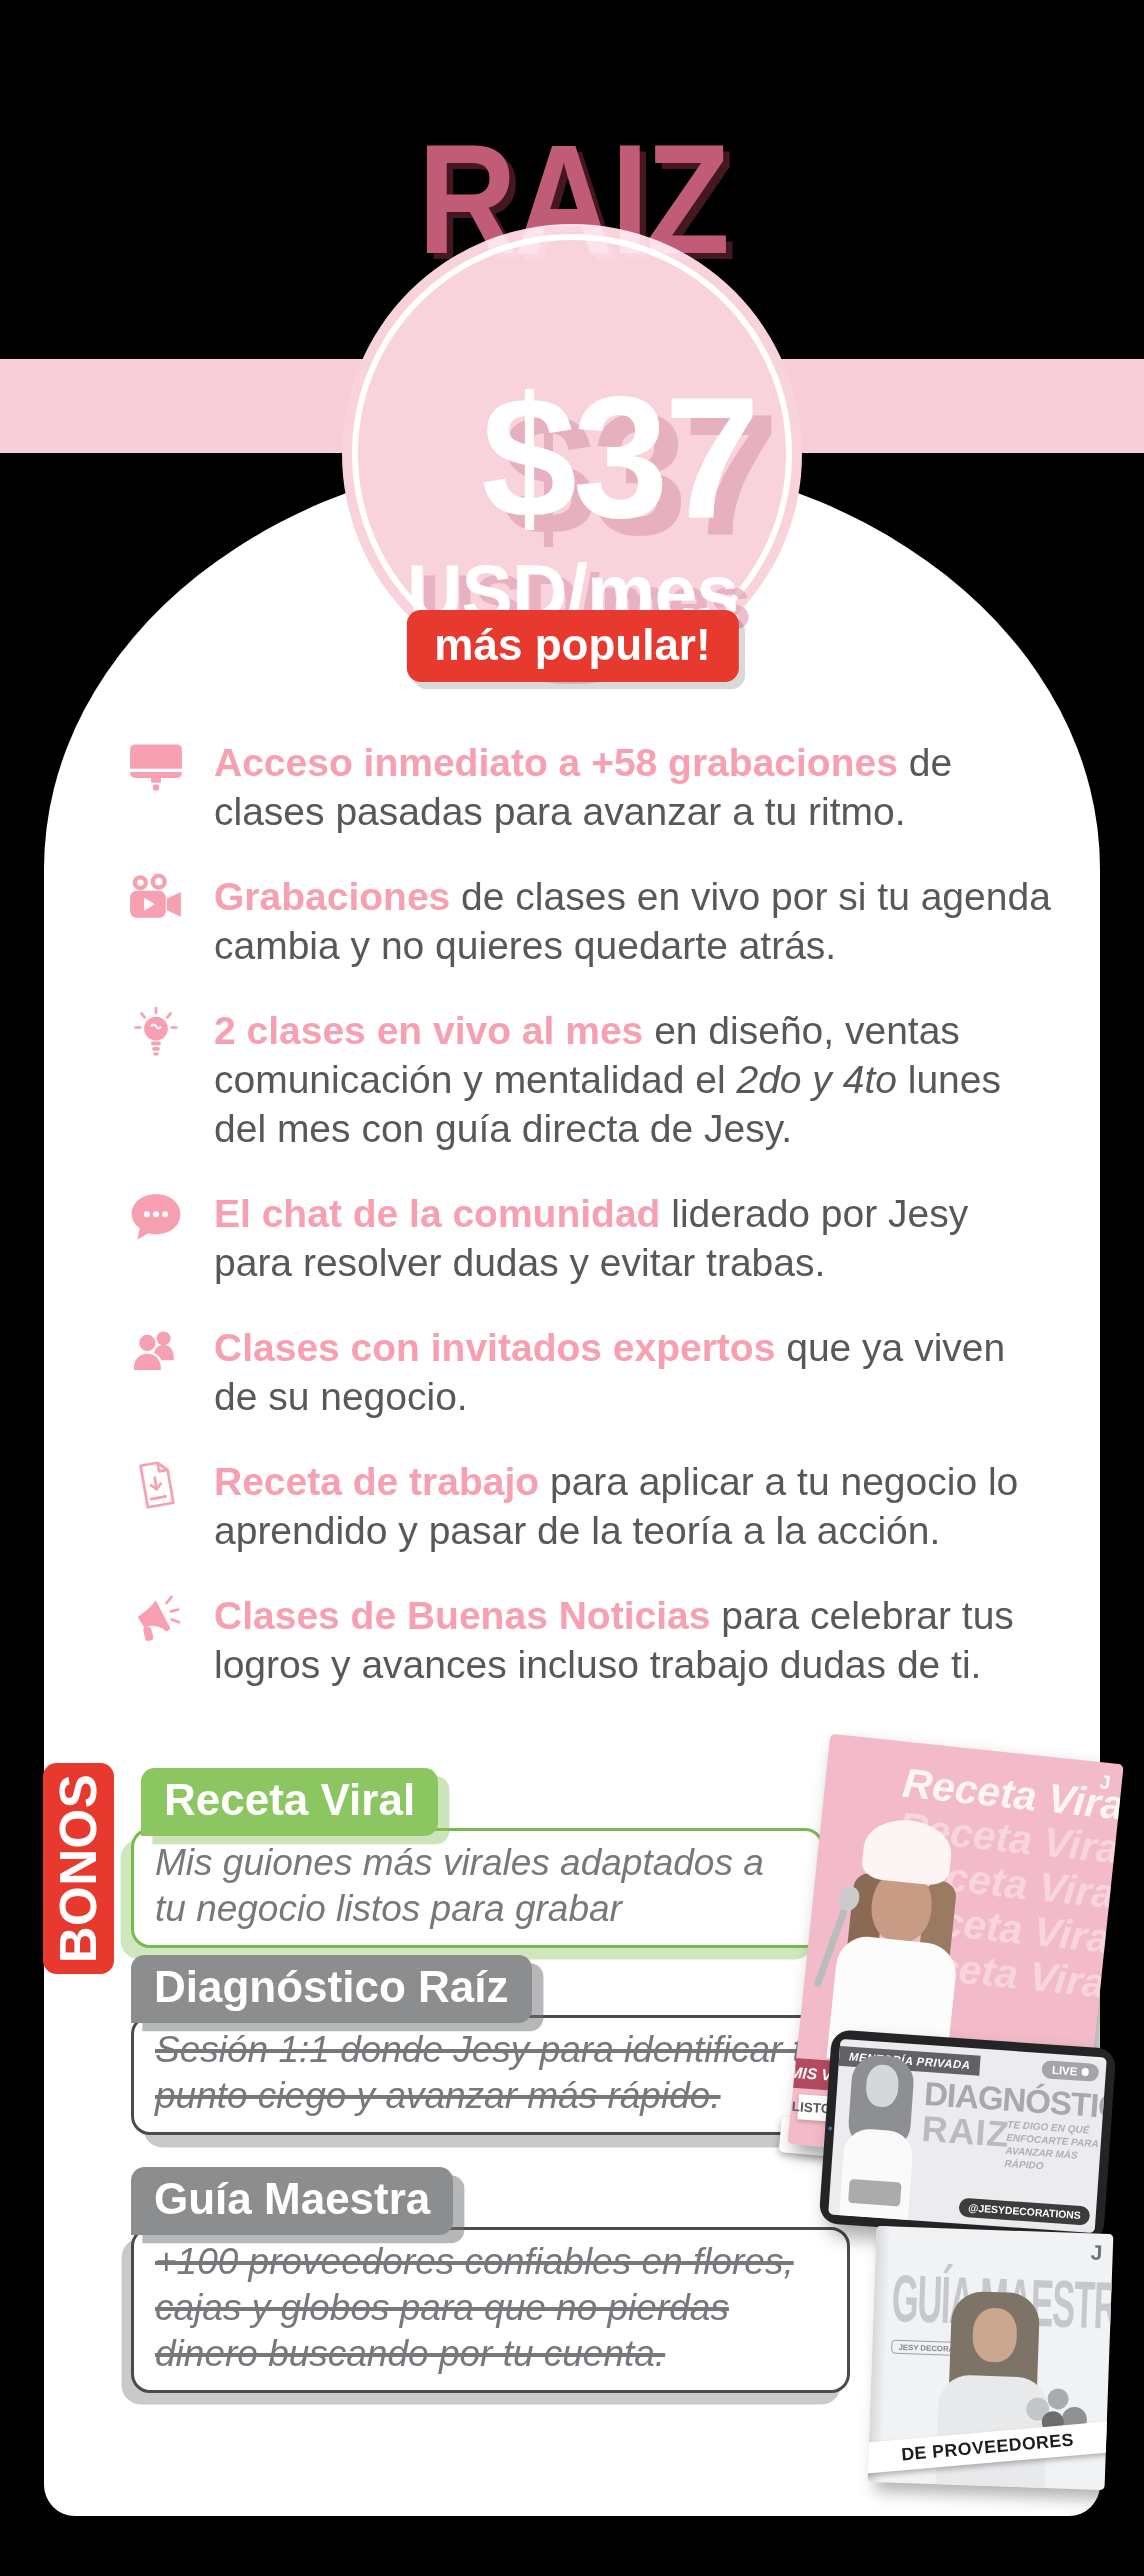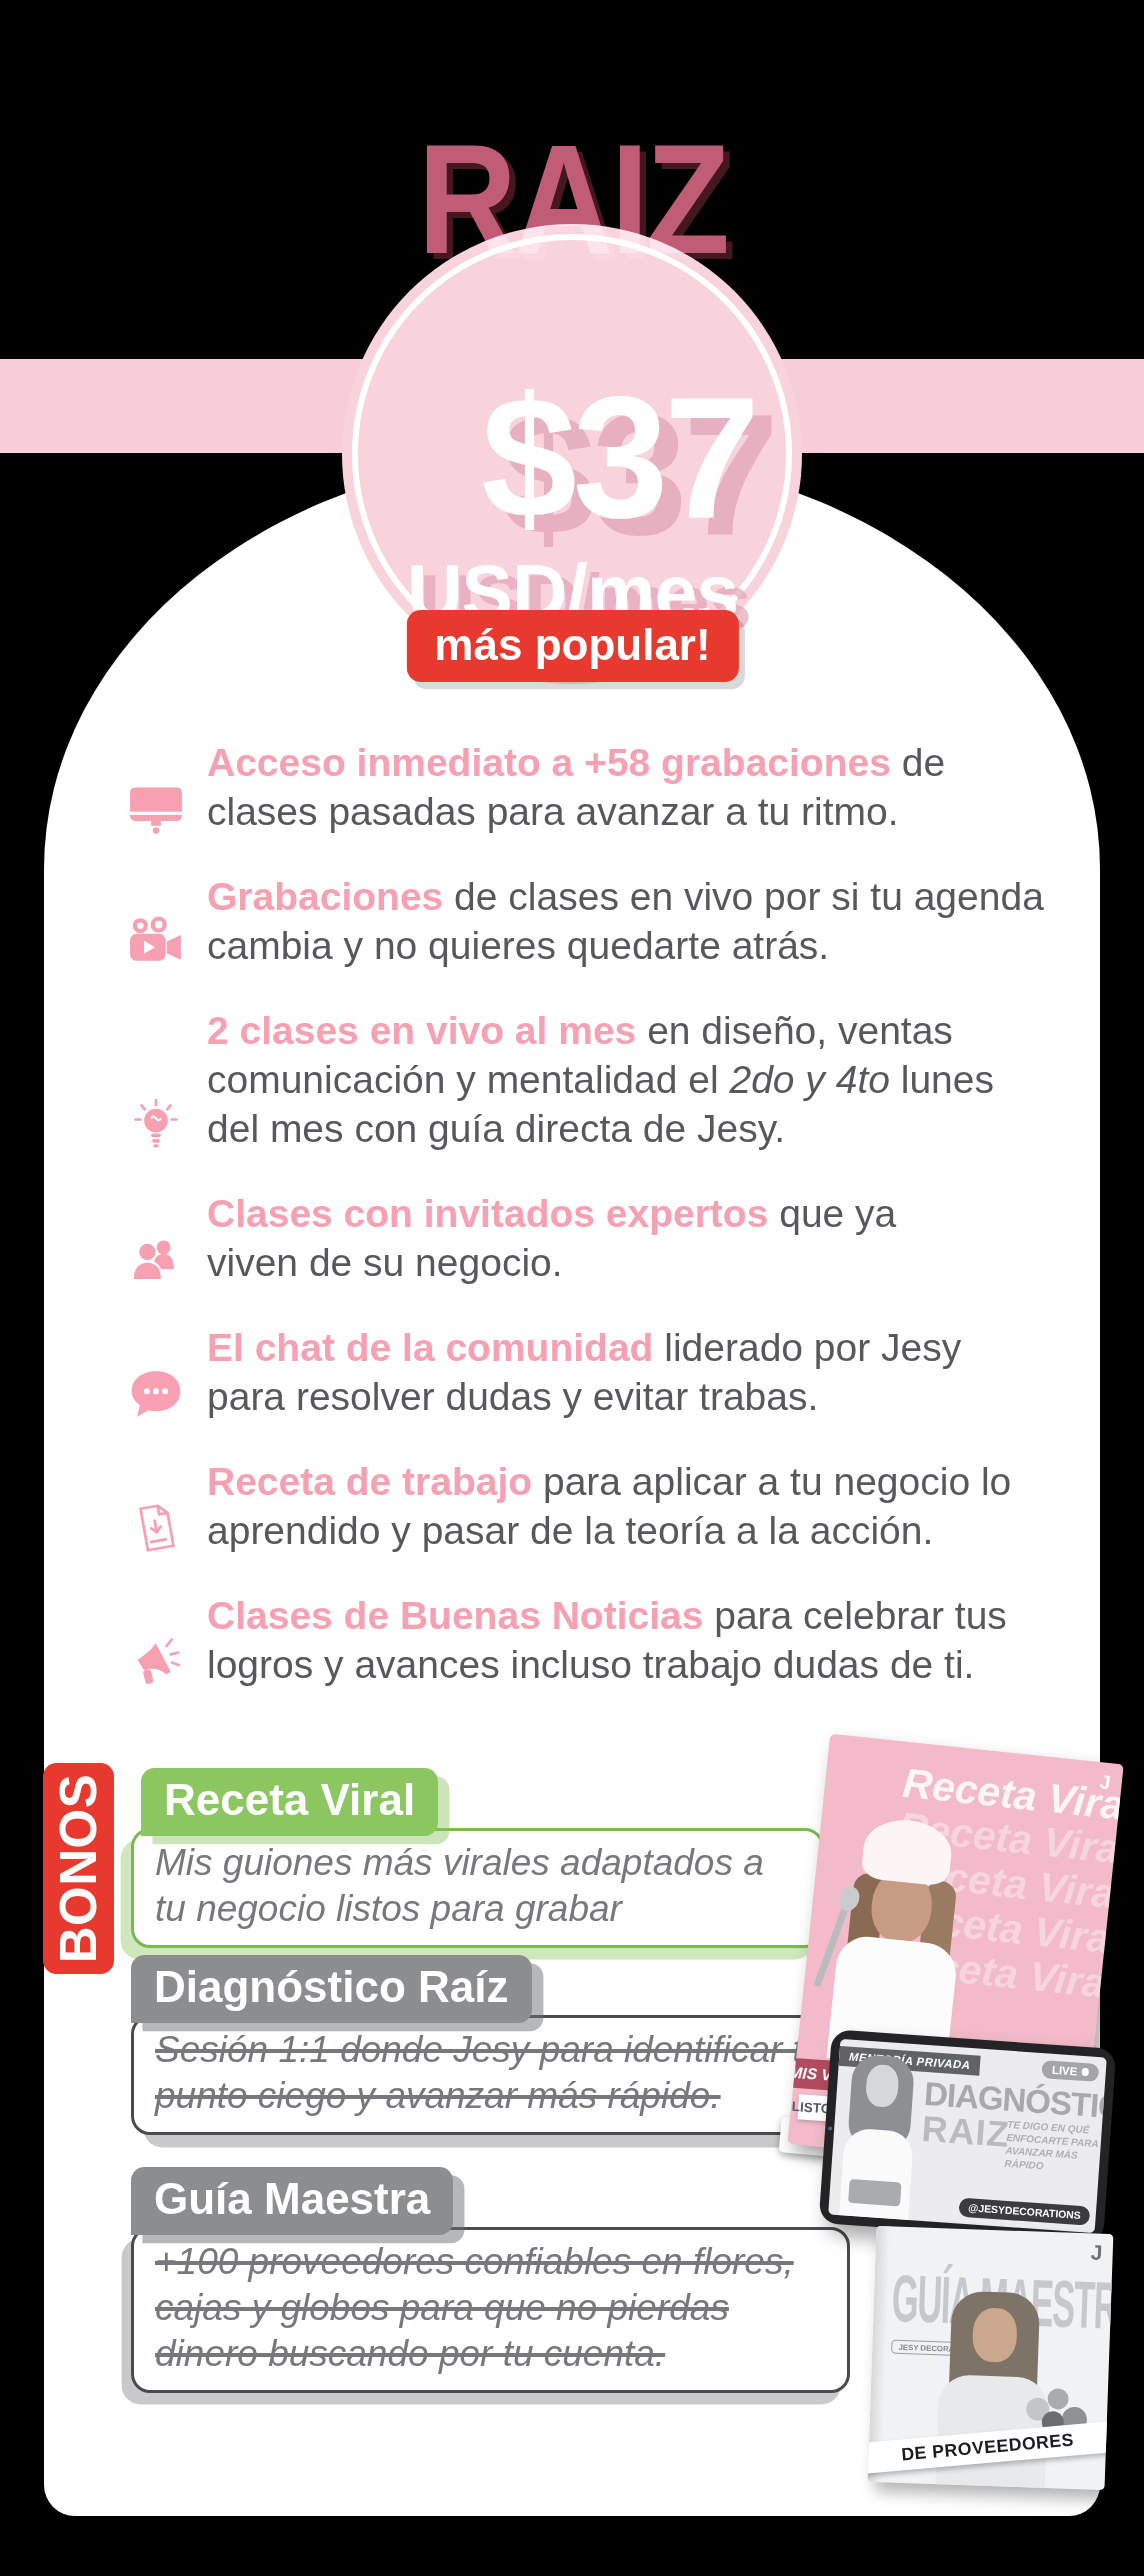--- a/index.html
+++ b/index.html
@@ -23,21 +23,21 @@
   .period{position:absolute;top:553px;left:0;width:100%;text-align:center;margin:0;
           font-size:77px;line-height:78px;font-weight:bold;color:#fff;letter-spacing:-1px;
           text-shadow:12.5px 10.4px 0 rgba(226,164,182,.7);z-index:7;}
   .badge{position:absolute;top:610px;left:50%;transform:translateX(-50%);
          background:#e8392e;color:#fff;font-size:44px;font-weight:bold;line-height:1;
          padding:12.5px 28px 15.6px;border-radius:14px;white-space:nowrap;
          box-shadow:6.2px 7.3px 0 rgba(0,0,0,.15);z-index:7;}
 
   
   .features{position:absolute;left:129px;top:738px;width:942px;z-index:8;}
-  .feat{display:flex;gap:24px;margin-bottom:36px;align-items:flex-end;}
+  .feat{display:flex;gap:31px;margin-bottom:36px;}
   .ficon{flex:0 0 54px;width:54px;height:54px;margin-top:1px;}
   .ficon svg{width:100%;height:100%;display:block;}
   .ftext{margin:0;font-size:39px;line-height:49px;color:#58585a;max-width:843px;}
   .ftext b{color:#f6a0b2;}
   .feat:nth-child(2) .ftext{max-width:874px;}
   .feat:nth-child(4) .ftext{max-width:781px;}
 
   
   .bonos-tab{position:absolute;left:43px;top:1763px;width:71px;height:211px;background:#e8392e;
              border-radius:13.5px;display:flex;align-items:center;justify-content:center;z-index:9;}
@@ -205,41 +205,41 @@
             <rect x="43" y="74" width="14" height="7" rx="3" fill="#f6a0b2"></rect>
             <rect x="45" y="84" width="10" height="6" rx="3" fill="#f6a0b2"></rect>
           </svg>
       </span>
       <p class="ftext"><b>2 clases en vivo al mes</b><span> en diseño, ventas comunicación y mentalidad el </span><i>2do y 4to</i><span> lunes del mes con guía directa de Jesy.</span></p>
     </div>
 
     <div class="feat">
       <span class="ficon">
         <svg viewBox="0 0 100 100">
-            <circle cx="64" cy="27" r="13" fill="#f6a0b2"></circle>
-            <path d="M45 64 c0-17 8-25 19-25 s19 8 19 25 v3 h-38 z" fill="#f6a0b2"></path>
-            <circle cx="34" cy="35" r="17" fill="#f6a0b2" stroke="#fff" stroke-width="4"></circle>
-            <path d="M7 84 c0-21 12-31 27-31 s27 10 27 31 v3 H7 z" fill="#f6a0b2" stroke="#fff" stroke-width="4"></path>
-          </svg>
-      </span>
-      <p class="ftext"><b>Clases con invitados expertos</b><span> que ya viven de su negocio.</span><i></i><span></span></p>
-    </div>
-
-    <div class="feat">
-      <span class="ficon">
-        <svg viewBox="0 0 100 100">
             <path d="M50 8 c26 0 45 15 45 37 s-19 37-45 37 c-5 0-10-.6-14-1.8 L15 92 l5-21 C11 64 5 56 5 45 5 23 24 8 50 8 z" fill="#f6a0b2"></path>
             <g fill="#fff">
               <circle cx="33" cy="45" r="5.5"></circle>
               <circle cx="50" cy="45" r="5.5"></circle>
               <circle cx="67" cy="45" r="5.5"></circle>
             </g>
           </svg>
       </span>
       <p class="ftext"><b>El chat de la comunidad</b><span> liderado por Jesy para resolver dudas y evitar trabas.</span><i></i><span></span></p>
+    </div>
+
+    <div class="feat">
+      <span class="ficon">
+        <svg viewBox="0 0 100 100">
+            <circle cx="64" cy="27" r="13" fill="#f6a0b2"></circle>
+            <path d="M45 64 c0-17 8-25 19-25 s19 8 19 25 v3 h-38 z" fill="#f6a0b2"></path>
+            <circle cx="34" cy="35" r="17" fill="#f6a0b2" stroke="#fff" stroke-width="4"></circle>
+            <path d="M7 84 c0-21 12-31 27-31 s27 10 27 31 v3 H7 z" fill="#f6a0b2" stroke="#fff" stroke-width="4"></path>
+          </svg>
+      </span>
+      <p class="ftext"><b>Clases con invitados expertos</b><span> que ya viven de su negocio.</span><i></i><span></span></p>
     </div>
 
     <div class="feat">
       <span class="ficon">
         <svg viewBox="0 0 100 100">
             <g transform="rotate(-10 50 50)" fill="none" stroke="#f6a0b2" stroke-width="5" stroke-linejoin="round">
               <path d="M28 10 h32 l16 16 v62 h-48 z"></path>
               <path d="M60 10 v16 h16"></path>
               <g stroke-linecap="round">
                 <path d="M50 36 v22"></path>

